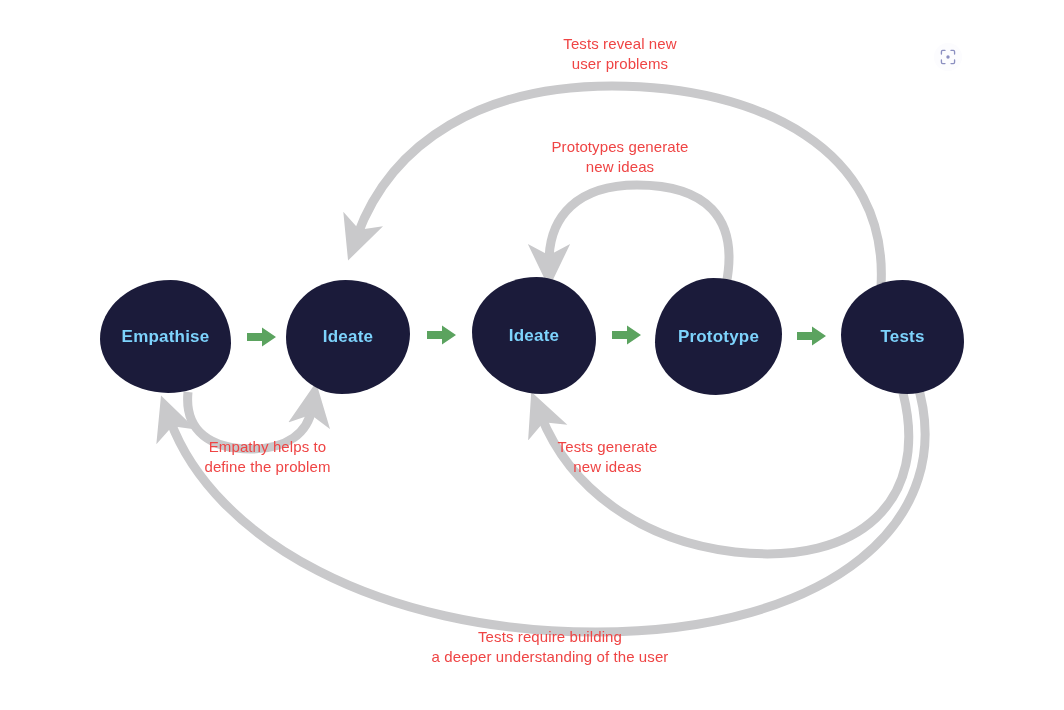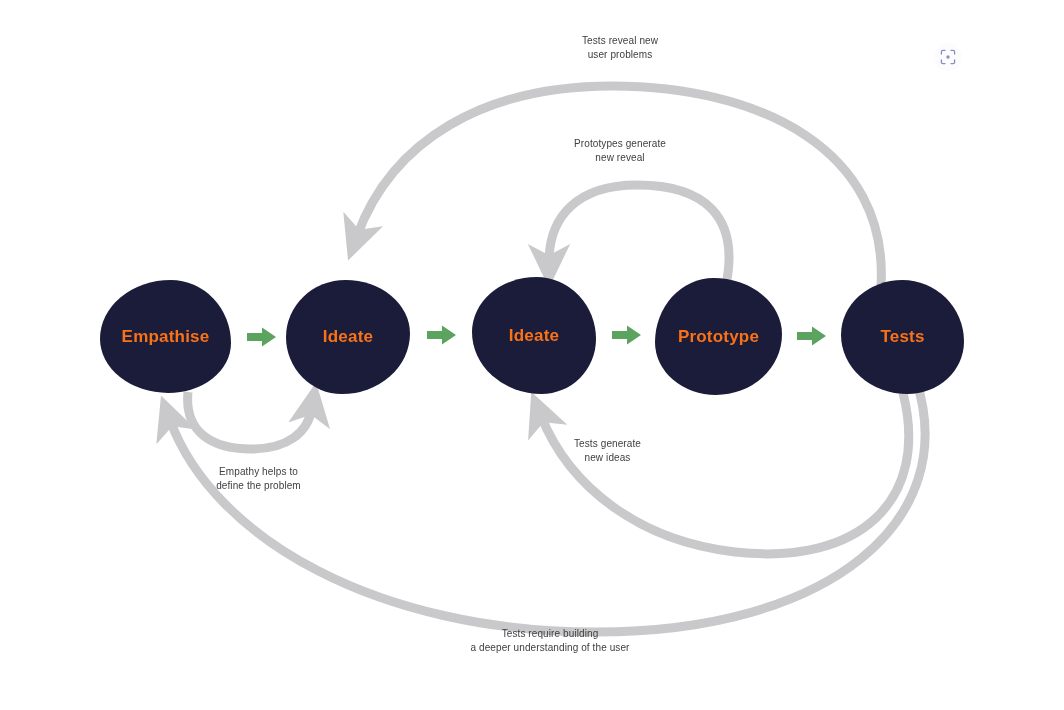--- a/index.html
+++ b/index.html
@@ -30,37 +30,37 @@
     width: 1064px;
     height: 710px;
     z-index: 1;
   }
 
   
   .caption {
     position: absolute;
     z-index: 3;
     text-align: center;
-    color: #404040;
+    color: #ef4444;
     font-family: "Liberation Sans", sans-serif;
-    font-size: 10px;
+    font-size: 15px;
     line-height: 1.35;
     white-space: pre-line;
     letter-spacing: 0.1px;
   }
 
   
   .node {
     position: absolute;
     z-index: 2;
     background: #1b1b3a;
     display: flex;
     align-items: center;
     justify-content: center;
-    color: #f97316;
+    color: #7dd3fc;
     font-family: "Liberation Sans", sans-serif;
     font-weight: bold;
     font-size: 17px;
     letter-spacing: 0.2px;
     text-align: center;
   }
   .node-label { pointer-events: none; }
 
   
   .blob-1 { border-radius: 54% 46% 48% 52% / 52% 56% 44% 48%; }
@@ -115,23 +115,23 @@
 
     <path d="M 903,393 C 930,500 860,566 735,552 C 640,541 570,488 541,416" fill="none" stroke="#c9c9cb" stroke-width="9" stroke-linecap="butt" marker-end="url(#greyhead)"></path>
 
     <path d="M 916,380 C 962,520 830,632 596,632 C 380,632 214,540 170,420" fill="none" stroke="#c9c9cb" stroke-width="9" stroke-linecap="butt" marker-end="url(#greyhead)"></path>
   </svg>
 
   <div class="caption" style="left:530px; top:34px; width:180px;">Tests reveal new
 user problems</div>
 
   <div class="caption" style="left:530px; top:137px; width:180px;">Prototypes generate
-new reveal</div>
+new ideas</div>
 
-  <div class="caption" style="left:166px; top:437px; width:185px;margin-top:28px;">Empathy helps to
+  <div class="caption" style="left:175px; top:437px; width:185px;">Empathy helps to
 define the problem</div>
 
   <div class="caption" style="left:520px; top:437px; width:175px;">Tests generate
 new ideas</div>
 
   <div class="caption" style="left:400px; top:627px; width:300px;">Tests require building
 a deeper understanding of the user</div>
 
   <div class="node blob-1" style="left:100px; top:280px; width:131px; height:113px;">
     <span class="node-label">Empathise</span>

